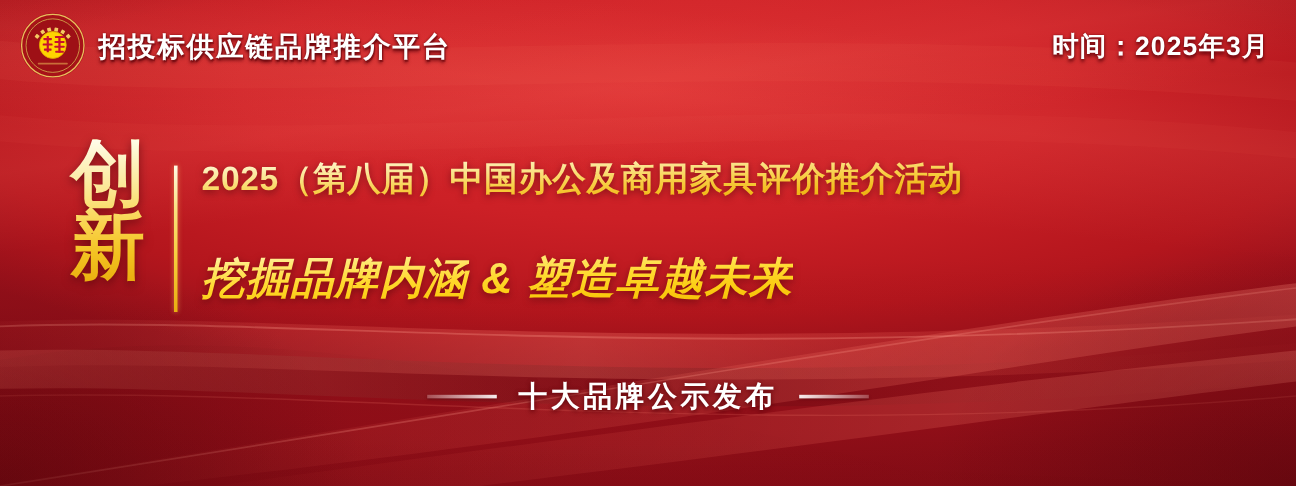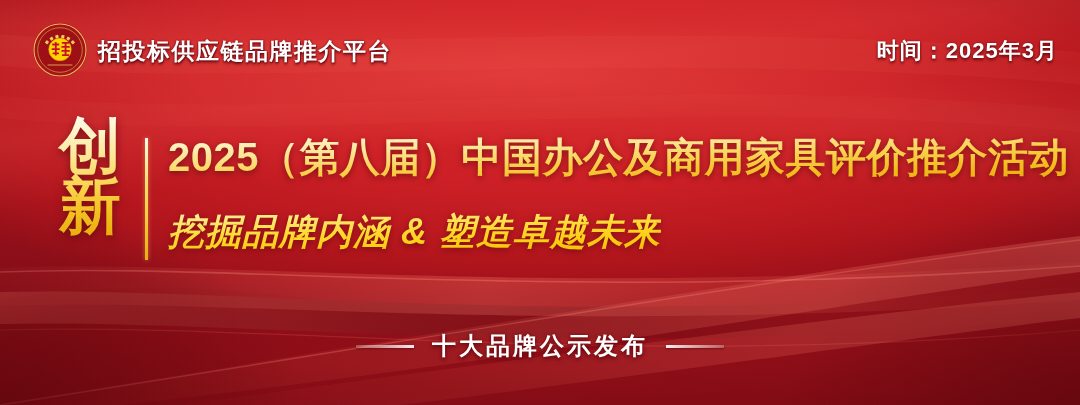--- a/index.html
+++ b/index.html
@@ -37,26 +37,25 @@
       radial-gradient(ellipse 120% 95% at 50% 42%, rgba(0,0,0,0) 52%, rgba(90,5,12,0.40) 100%),
       radial-gradient(ellipse 40% 70% at 0% 100%, rgba(80,4,10,0.55) 0%, rgba(80,4,10,0) 70%),
       radial-gradient(ellipse 40% 70% at 100% 100%, rgba(80,4,10,0.50) 0%, rgba(80,4,10,0) 70%);
   }
   .ribbons { position: absolute; inset: 0; pointer-events: none; }
   .ribbons svg { display: block; width: 1080px; height: 405px; }
 
   
   .header {
     position: absolute;
-    top: 12px; left: 0; right: 0;
+    top: 0; left: 0; right: 0;
     height: 76px;
     display: flex;
     align-items: center;
     z-index: 6;
-    margin-left: 16px;
   }
   .logo {
     position: absolute;
     left: 16px;
     top: 10px;
     width: 56px;
     height: 56px;
   }
   .logo svg { display:block; width:56px; height:56px; }
 
@@ -135,21 +134,21 @@
     width: 3px;
     height: 122px;
     background: linear-gradient(180deg, #fffbe6 0%, #fae27f 30%, #f6cf3d 62%, #e9ae10 100%);
     box-shadow: 0 0 4px rgba(255,220,120,0.5);
   }
 
   .headline {
     position: absolute;
     left: 168px;
     top: 18px;
-    font-size: 40px;
+    font-size: 28px;
     font-weight: 700;
     letter-spacing: 0.5px;
     white-space: nowrap;
     background: linear-gradient(178deg,
         #fffdf2 0%,
         #fdf2bd 18%,
         #fbe389 36%,
         #f8cf47 56%,
         #f2bb1c 76%,
         #e5a508 100%);
@@ -179,21 +178,21 @@
     color: transparent;
     -webkit-text-fill-color: transparent;
     filter: drop-shadow(0 2px 3px rgba(80,4,10,0.6));
     font-style: italic;
   }
 
   
   .footer-strip {
     position: absolute;
     left: 0; right: 0;
-    top: 330px;
+    top: 314px;
     display: flex;
     align-items: center;
     justify-content: center;
     gap: 18px;
     z-index: 6;
   }
   .dash {
     width: 58px;
     height: 3px;
     background: linear-gradient(90deg, rgba(255,255,255,0.25), rgba(255,255,255,0.92));

